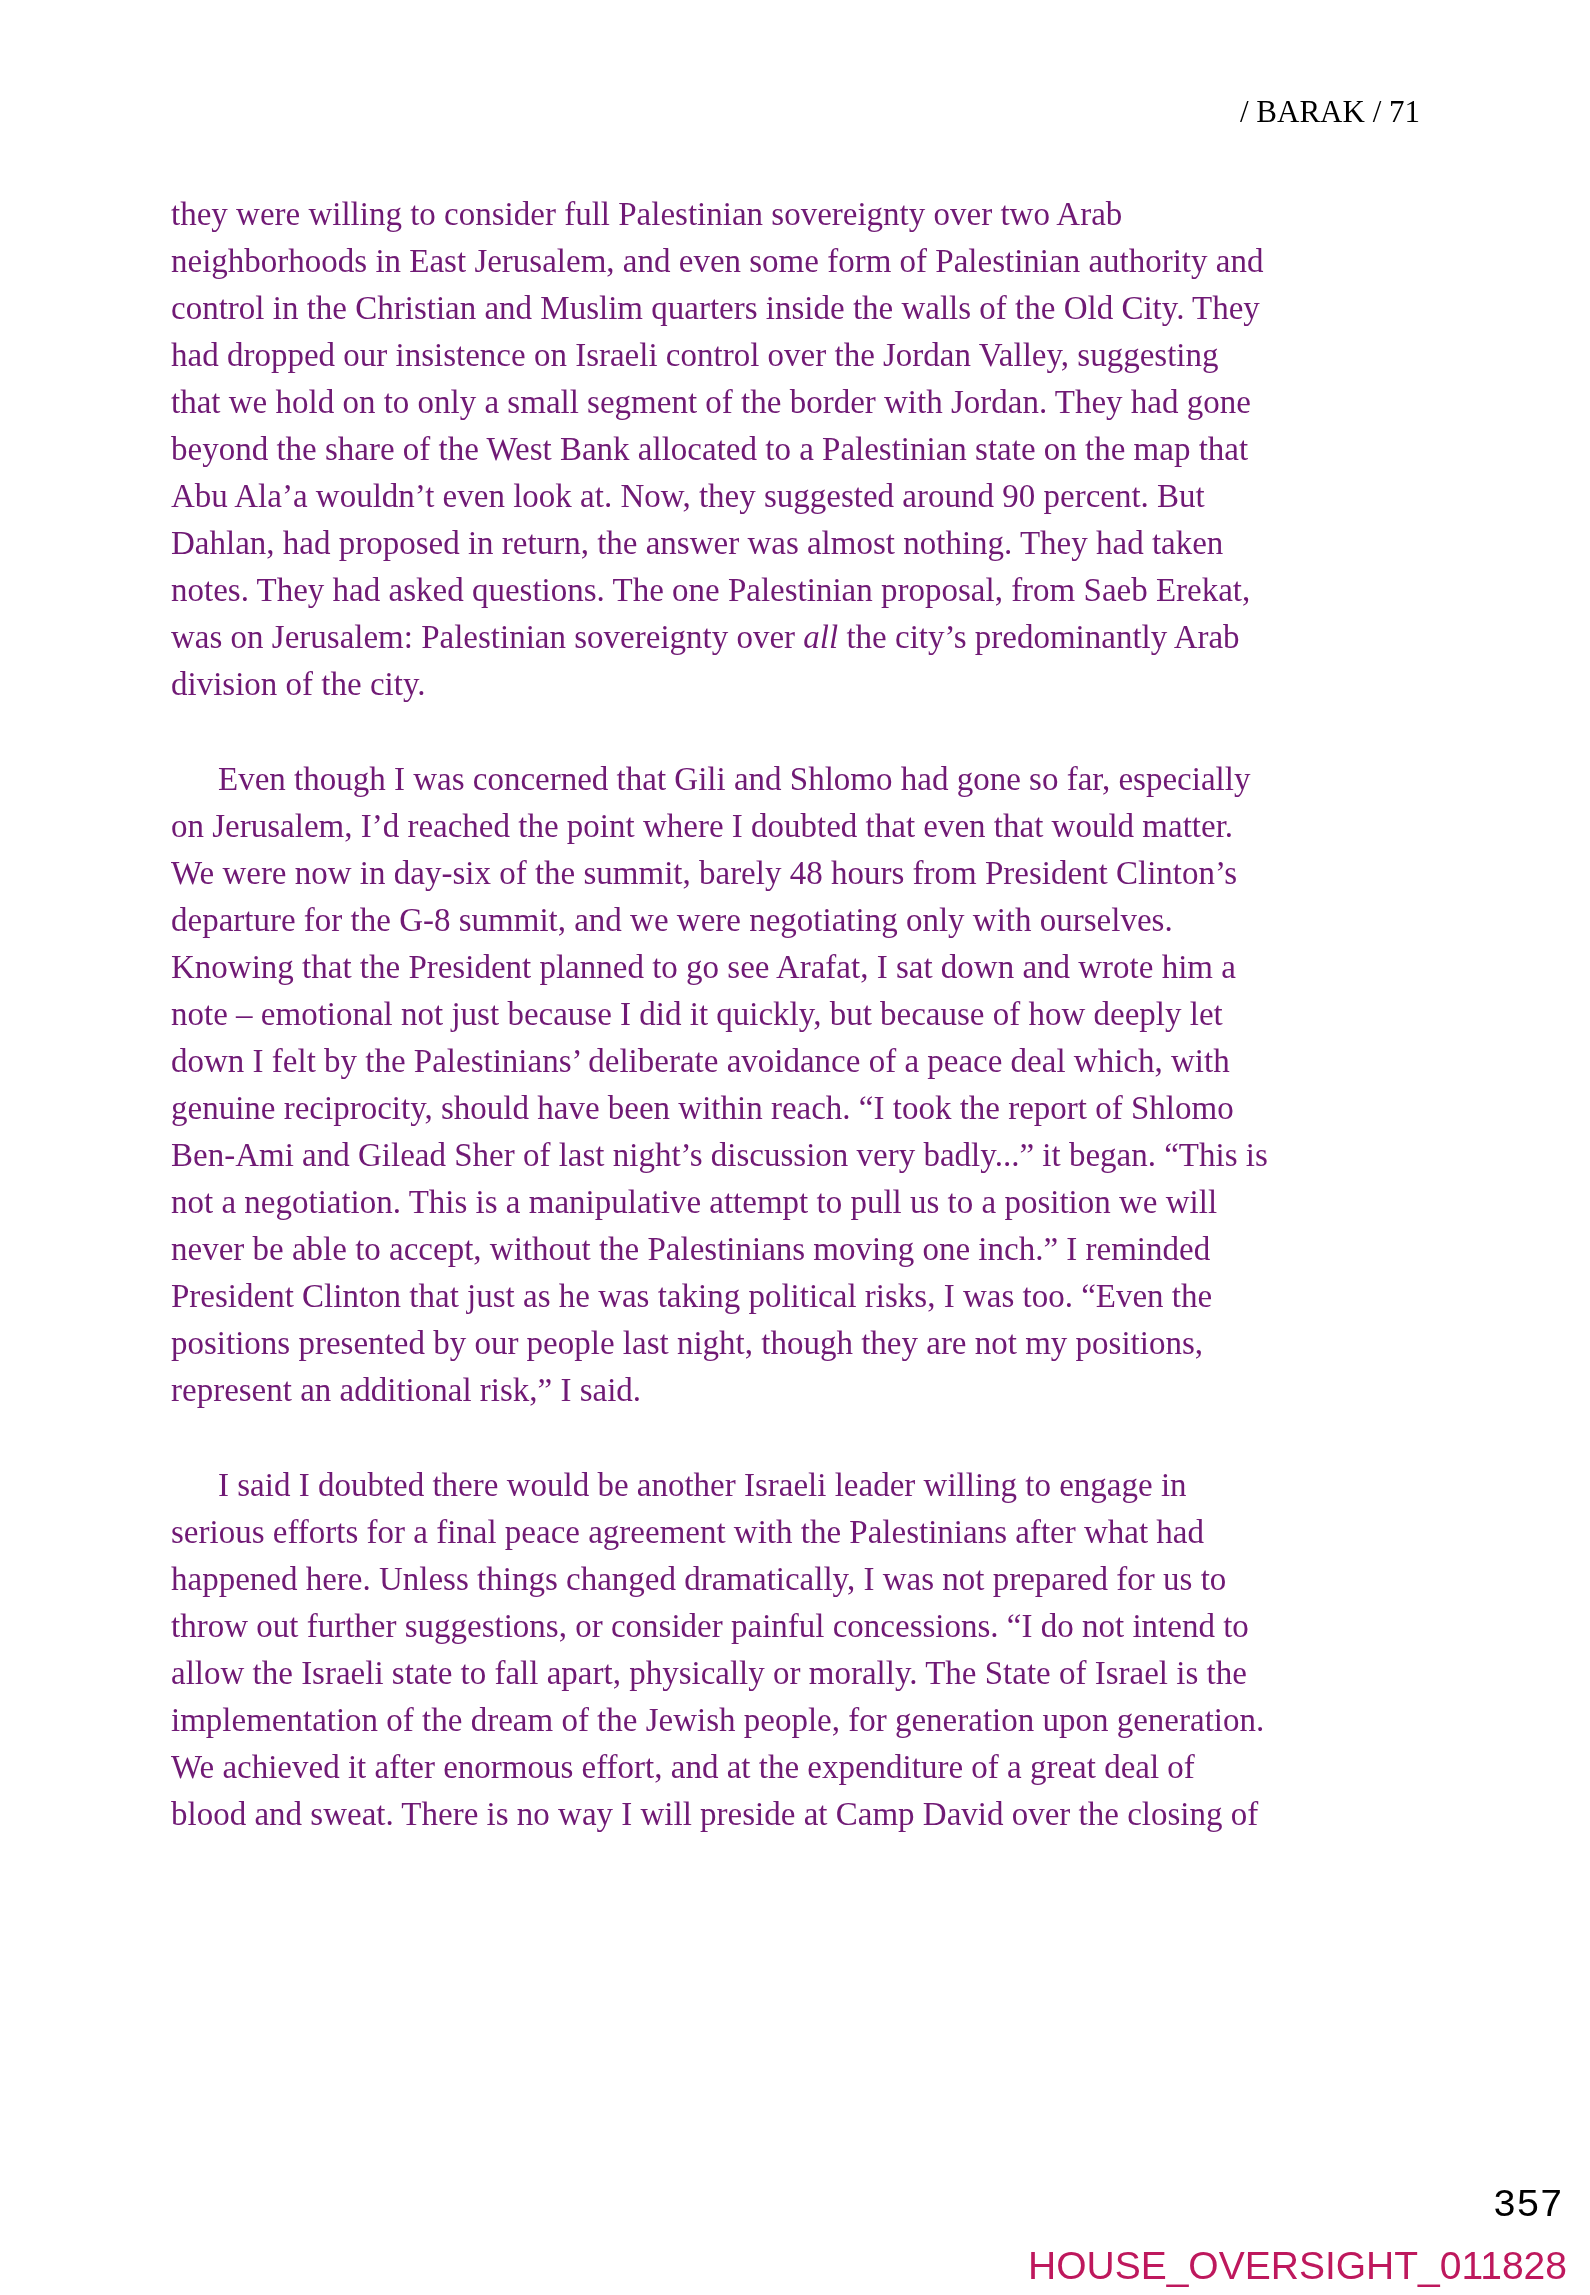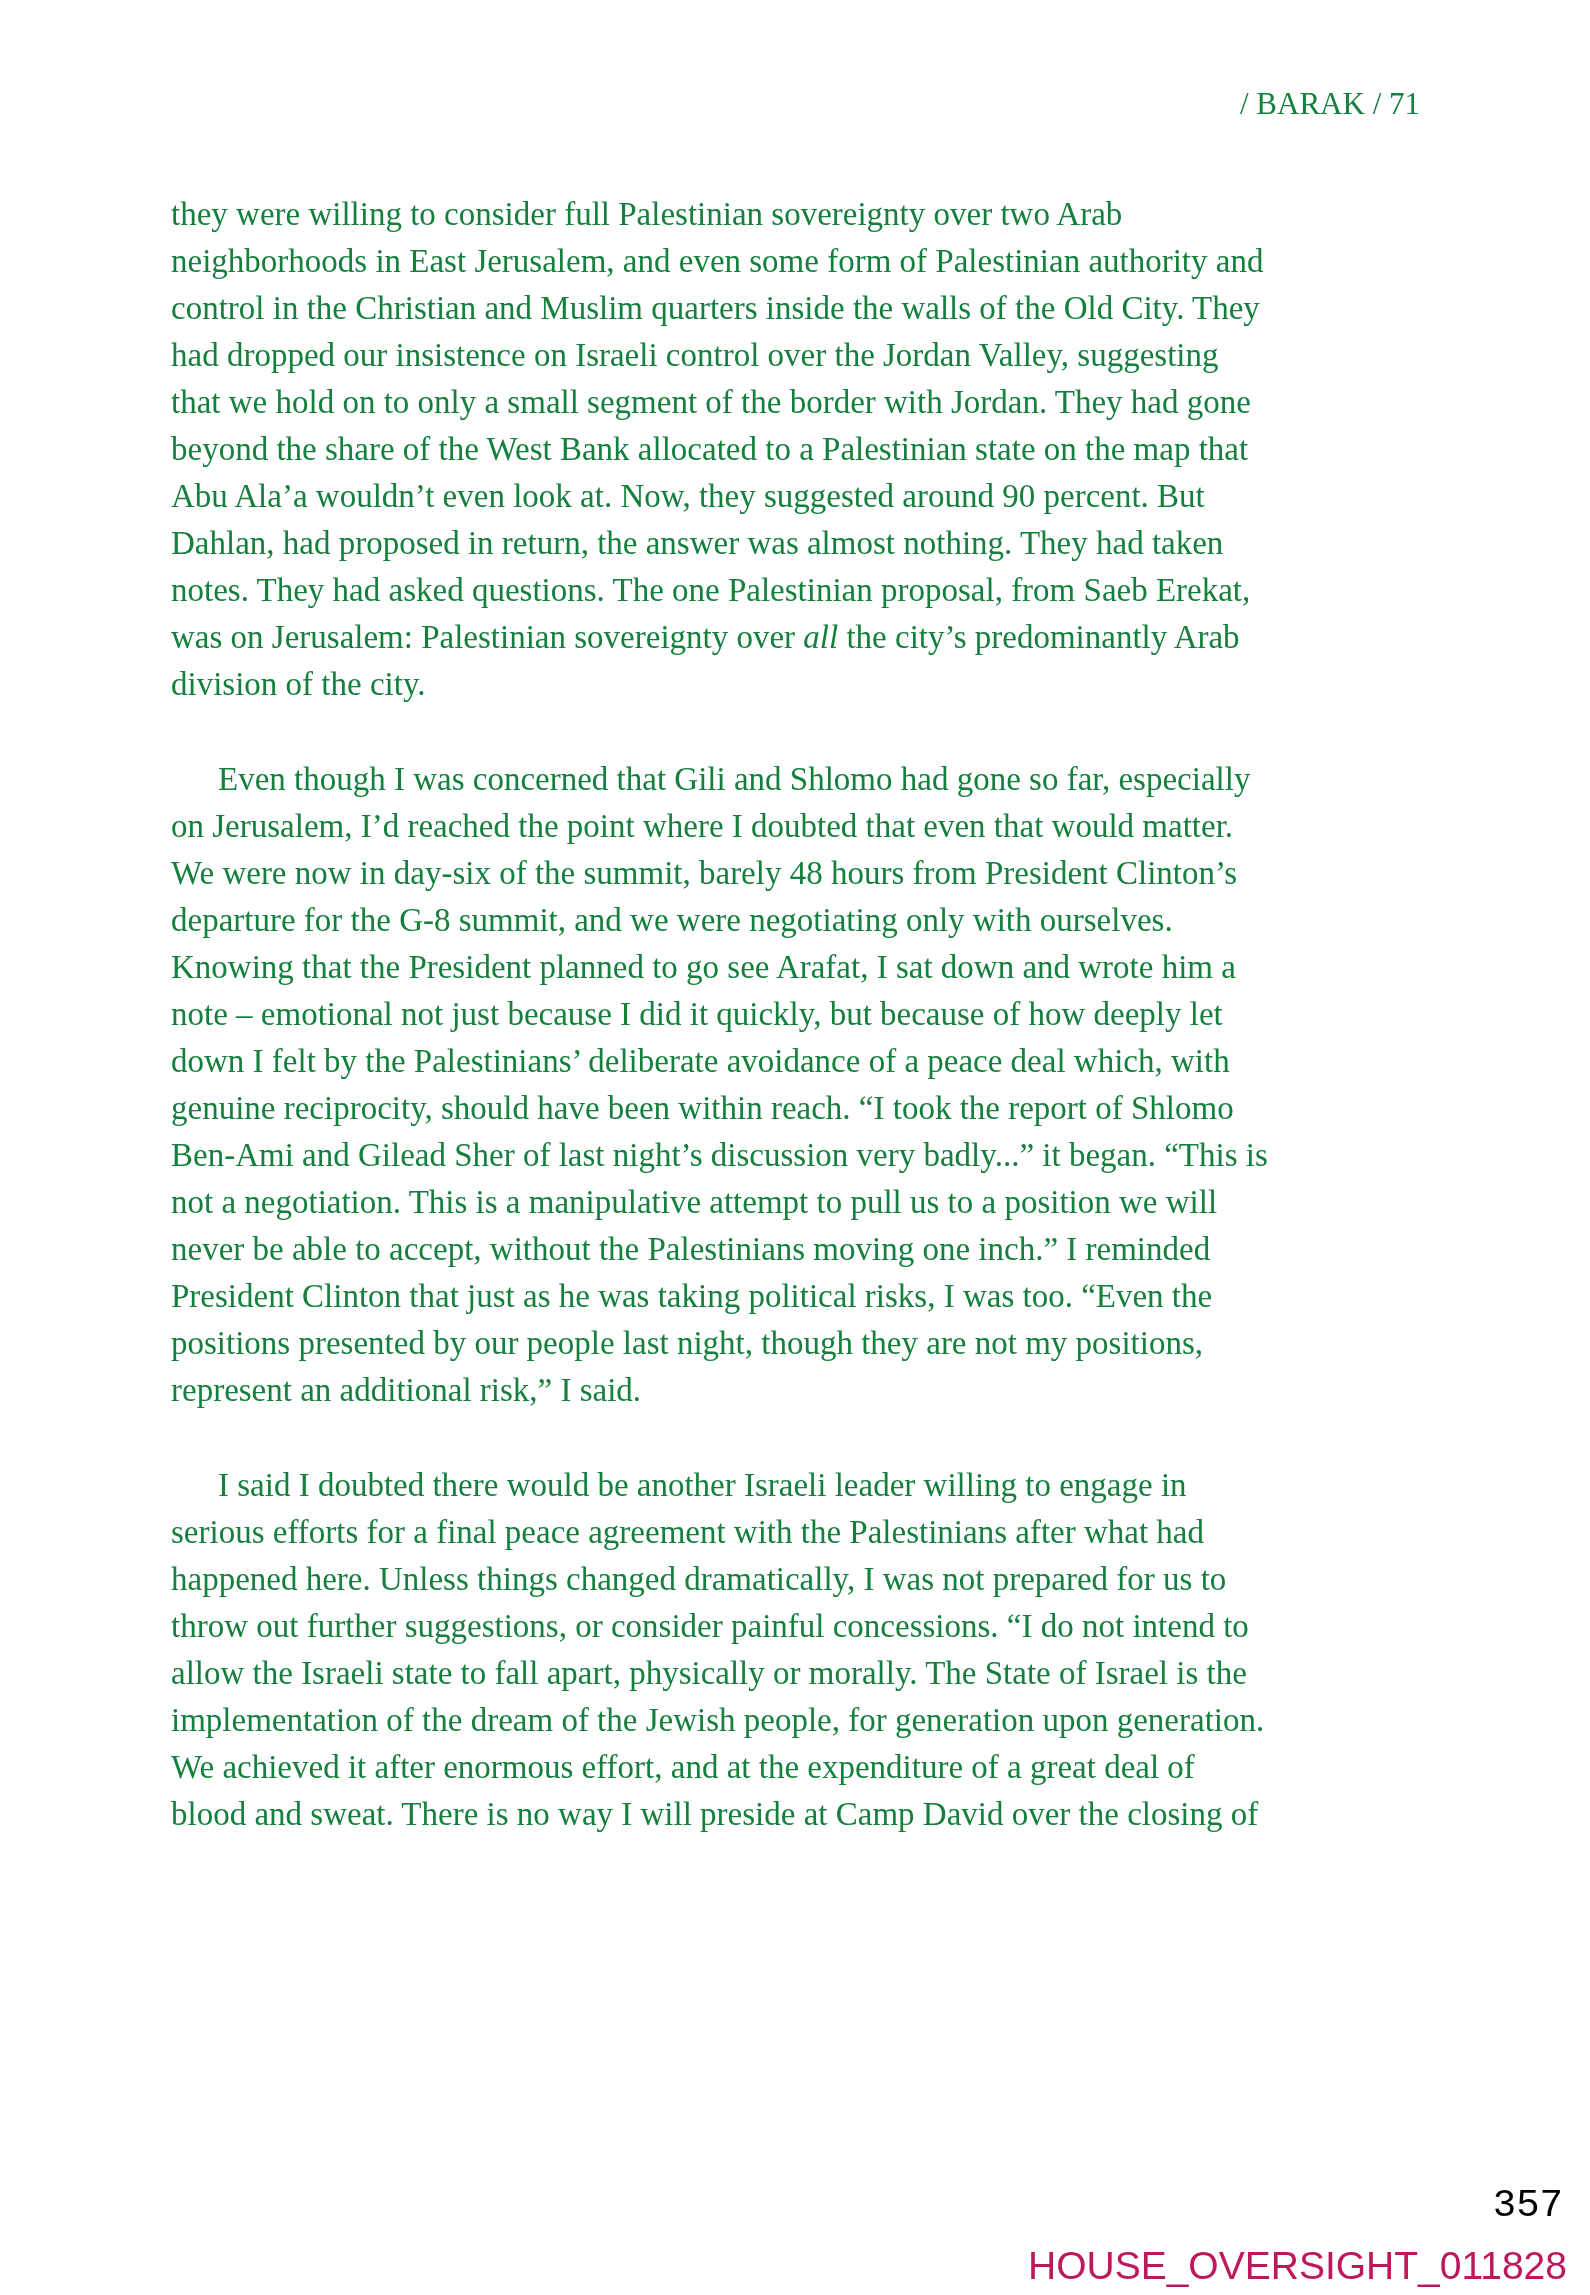--- a/index.html
+++ b/index.html
@@ -7,35 +7,35 @@
     position: relative;
     width: 1591px;
     height: 2295px;
     background: #ffffff;
     overflow: hidden;
     font-family: "Liberation Serif", "DejaVu Serif", serif;
     color: #000000;
   }
   .running-header {
     position: absolute;
-    top: 88px;
+    top: 96px;
     right: 171px;
     font-size: 31px;
     line-height: 31px;
     white-space: pre;
-    color: #15803d;
+    color: #000000;
   }
   .body-text {
     position: absolute;
     left: 171px;
     top: 191px;
     width: 1239px;
     font-size: 33px;
     line-height: 47px;
-    color: #15803d;
+    color: #701a75;
   }
   .paragraph { margin: 0; }
   .paragraph + .paragraph { margin-top: 48px; }
   .line { white-space: pre; }
   .paragraph.indented .line:first-child { text-indent: 47px; }
   .line em { font-style: italic; }
   .page-number {
     position: absolute;
     top: 2187px;
     right: 28px;

